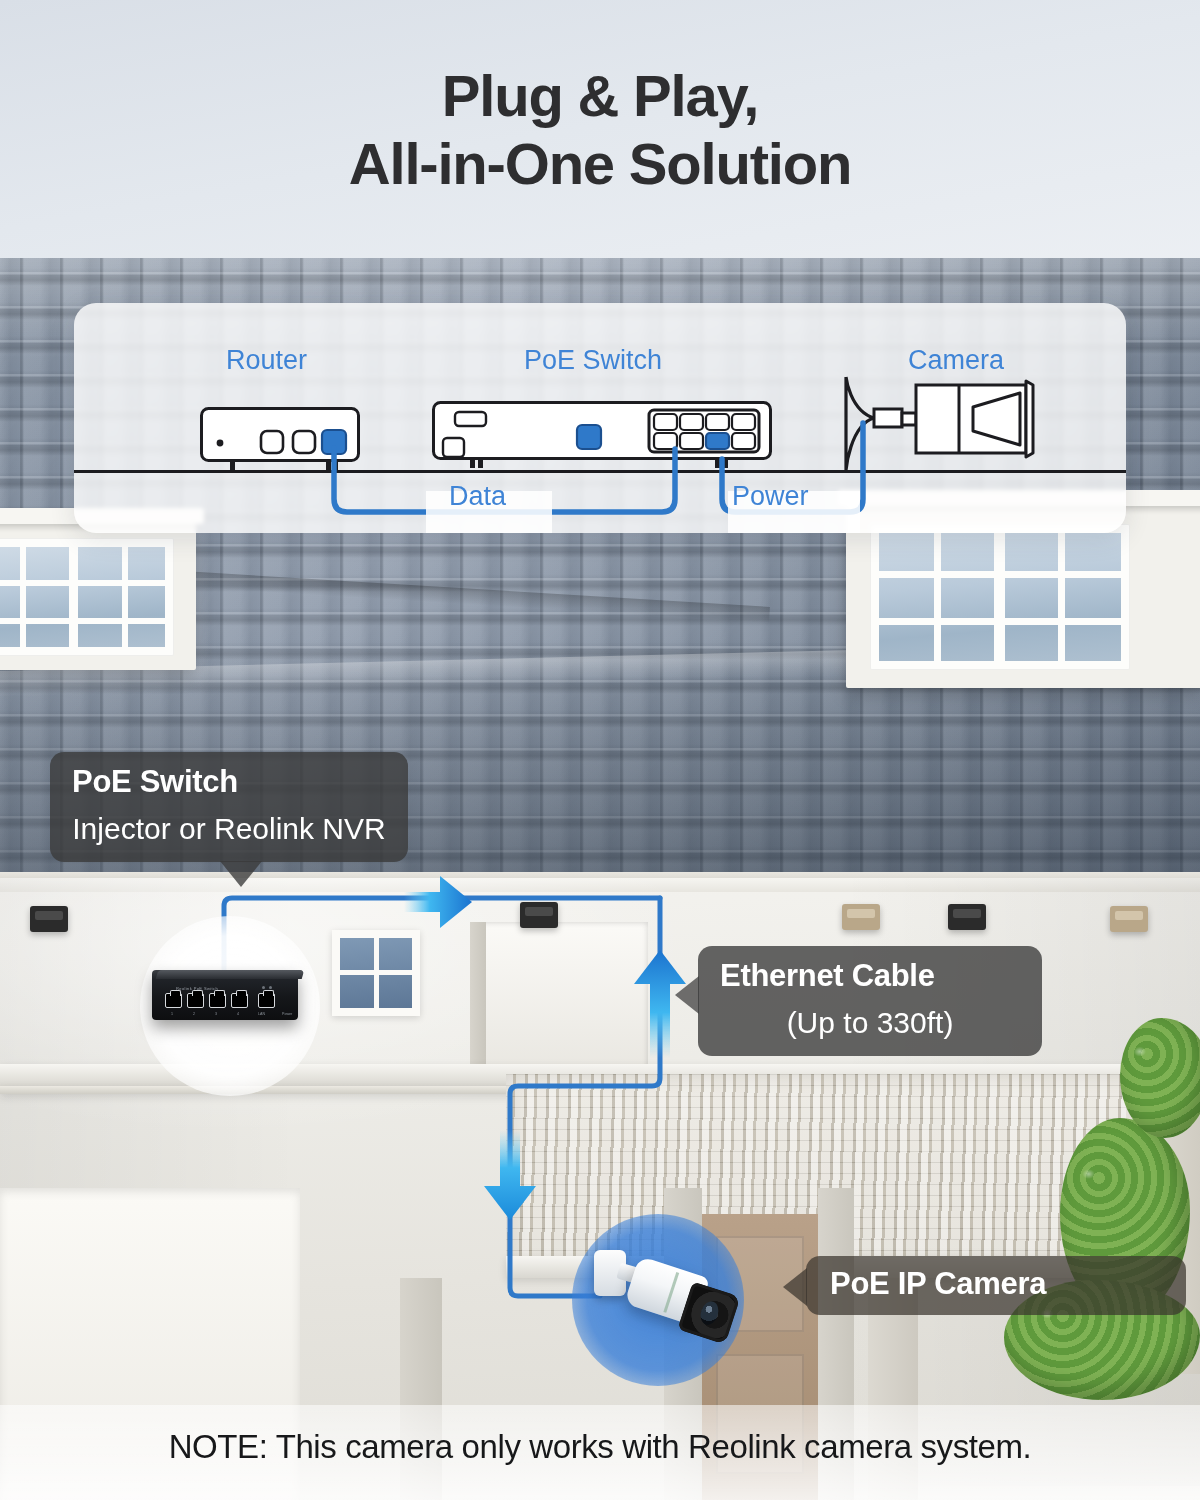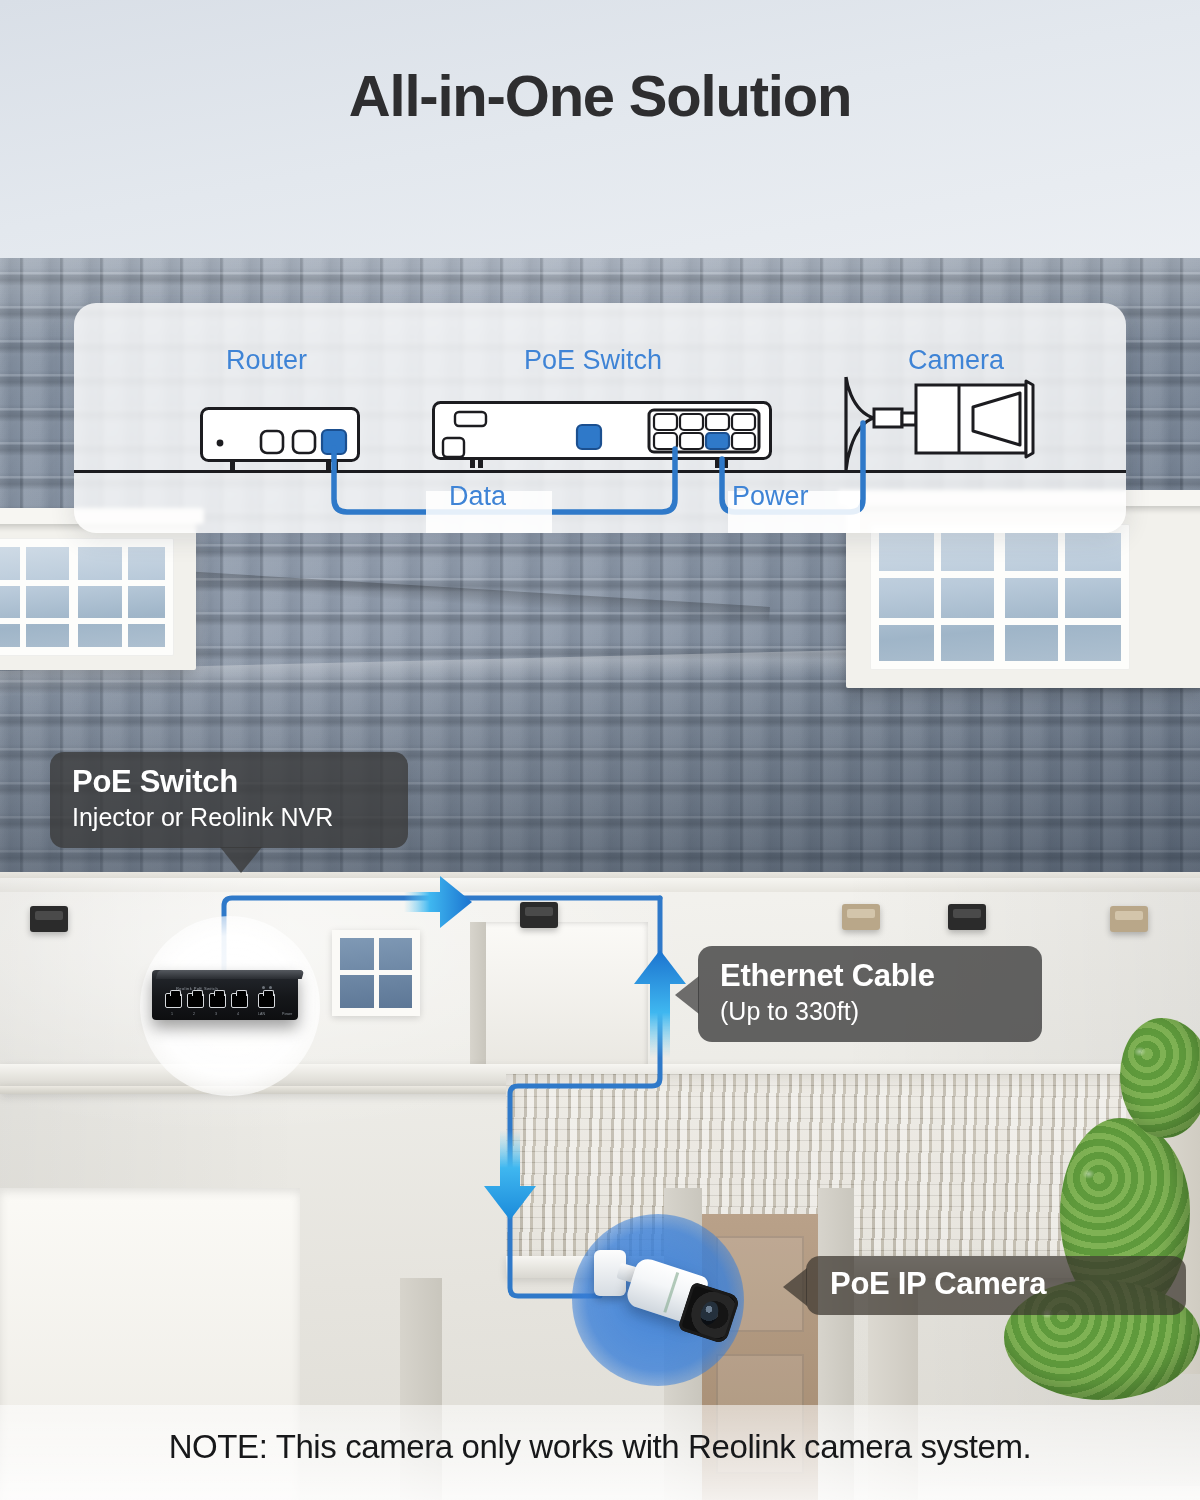--- a/index.html
+++ b/index.html
@@ -213,21 +213,21 @@
     border-radius:6px; box-shadow:0 4px 9px rgba(0,0,0,.25);
   }
   .cam-arm{position:absolute;background:linear-gradient(180deg,#fbfbfb,#cfd5db);border-radius:3px;}
 
   
   .callout {
     position:absolute; background:rgba(58,58,58,.78); border-radius:14px;
     color:#fff; padding:13px 22px 15px 22px;
   }
   .callout .t { font-size:31px; font-weight:bold; letter-spacing:-.3px; line-height:1.12; }
-  .callout .s { font-size:25px; font-weight:400; line-height:1.25; margin-top:2px; }
+  .callout .s { font-size:30px; font-weight:400; line-height:1.25; margin-top:10px;text-align:center; }
   .tail { position:absolute; width:0; height:0; }
   .tail.down { border-left:21px solid transparent; border-right:21px solid transparent;
     border-top:26px solid rgba(58,58,58,.78); }
   .tail.left { border-top:19px solid transparent; border-bottom:19px solid transparent;
     border-right:24px solid rgba(58,58,58,.72); }
 
   .callout-title-only { padding:11px 24px 13px 24px; }
 
   
   .run-svg{position:absolute;left:0;top:0;width:1200px;height:1500px;pointer-events:none;}
@@ -243,20 +243,21 @@
   }
 </style>
 </head>
 <body>
 
 <div id="stage">
 
   <div class="sky"></div>
 
   <div class="headline">
+    <span>Plug &amp; Play,</span>
     <span class="l2">All-in-One Solution</span>
   </div>
 
   <div class="roof">
     <div class="tile-rows"></div>
     <div class="roof-valley"></div>
     <div class="roof-ridge"></div>
     <div class="roof-shadow-band"></div>
 
     <div class="dormer left">

